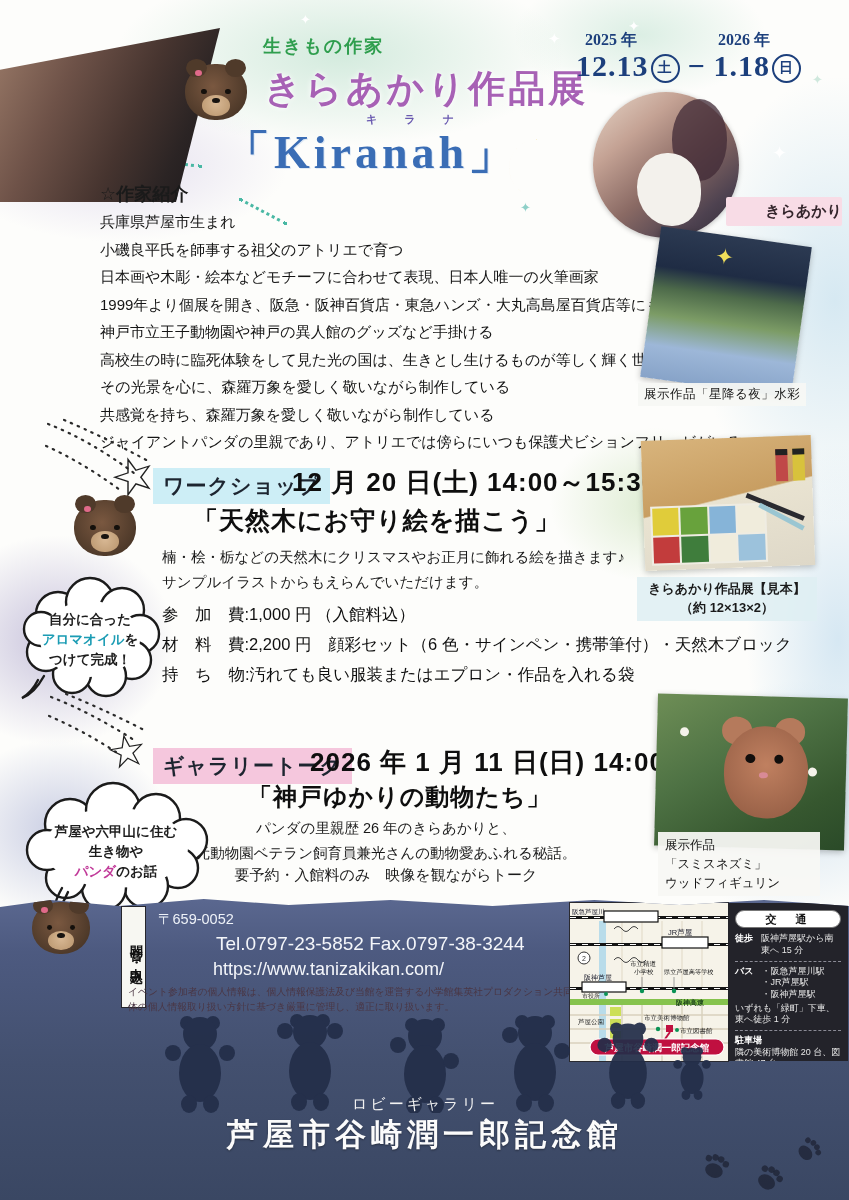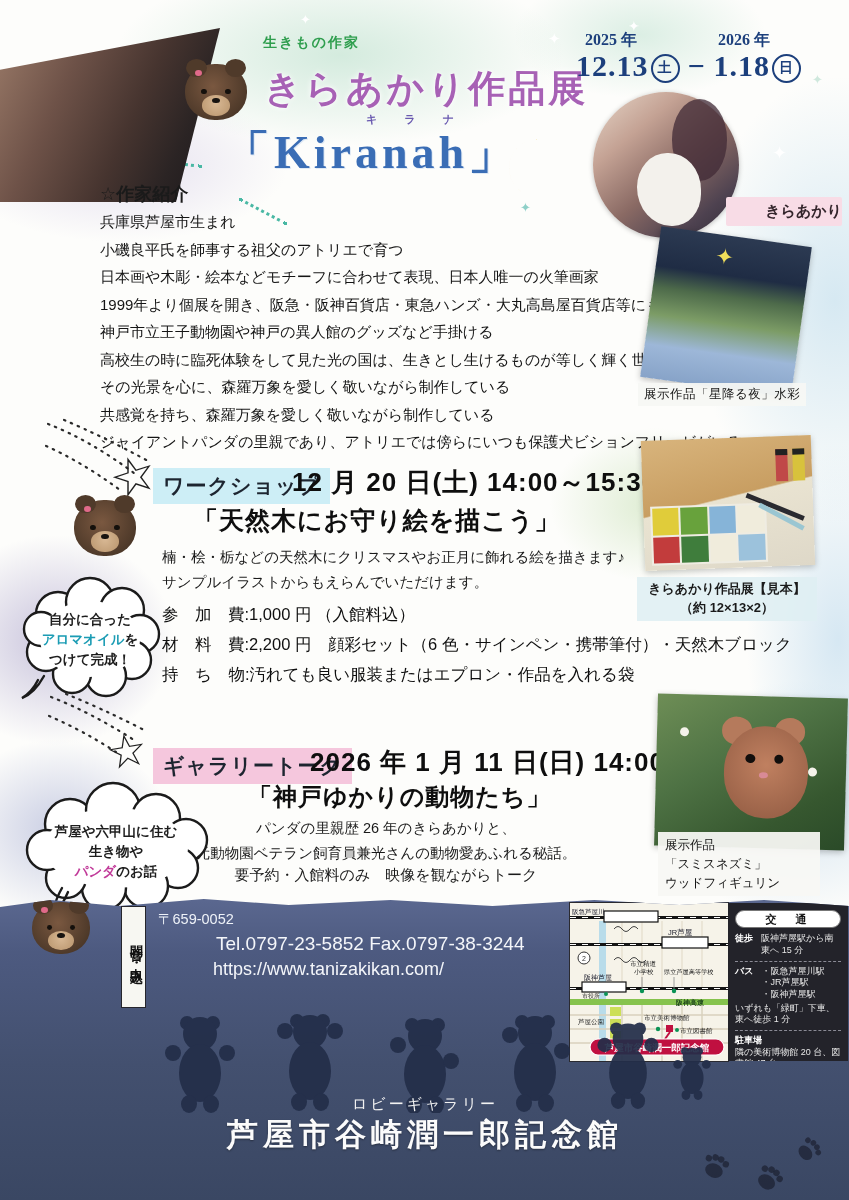--- a/index.html
+++ b/index.html
@@ -13,21 +13,21 @@
       radial-gradient(ellipse 200px 320px at 835px 300px, rgba(188,219,236,.6), transparent 70%),
       radial-gradient(ellipse 130px 280px at 838px 640px, rgba(182,214,236,.55), transparent 70%),
       radial-gradient(ellipse 200px 170px at 800px 800px, rgba(175,205,230,.5), transparent 70%),
       radial-gradient(ellipse 170px 150px at 55px 640px, rgba(148,138,190,.5), transparent 70%),
       radial-gradient(ellipse 160px 130px at 60px 830px, rgba(138,148,198,.45), transparent 70%),
       radial-gradient(ellipse 150px 110px at 655px 505px, rgba(196,222,176,.55), transparent 70%),
       #fdfdfb;
   }
   .abs{position:absolute;}
   
-  .h-subtitle{left:263px;top:34px;font-size:14px;font-weight:bold;color:#2f9e4e;letter-spacing:2px;}
+  .h-subtitle{left:263px;top:34px;font-size:18px;font-weight:bold;color:#2f9e4e;letter-spacing:2px;}
   .h-title{left:264px;top:64px;font-size:37px;font-weight:bold;color:#a761b5;letter-spacing:3px;text-shadow:0 0 6px #fff,0 0 2px #fff;}
   .h-furigana{left:316px;top:112px;width:200px;text-align:center;font-size:11px;color:#6a5ab0;letter-spacing:12px;font-weight:bold;}
   .h-title-en{left:224px;top:122px;font-family:"Liberation Serif","DejaVu Serif",serif;font-size:46px;font-weight:bold;color:#3a6db5;letter-spacing:4px;text-shadow:1px 1px 0 #dfe9f4;}
   .h-year1{left:585px;top:30px;}
   .h-year2{left:718px;top:30px;}
   .h-year1,.h-year2{font-family:"Liberation Serif","DejaVu Serif",serif;font-size:16px;font-weight:600;color:#1c3f7c;}
   .h-daterow{left:576px;top:49px;font-family:"Liberation Serif","DejaVu Serif",serif;font-size:30px;font-weight:600;color:#1c3f7c;letter-spacing:1px;white-space:nowrap;}
   .circle-day{display:inline-block;width:25px;height:25px;border:2px solid #1c3f7c;border-radius:50%;font-size:14px;line-height:24px;text-align:center;vertical-align:4px;margin-left:2px;}
   .h-sep{margin:0 8px;}
   .artist-label{left:726px;top:197px;width:116px;background:#f8dce6;text-align:right;font-size:15px;font-weight:bold;color:#33252b;padding:5px 0;border-radius:2px;}
@@ -317,20 +317,21 @@
         <i class="muzzle"></i>
         <i class="eye l"></i>
         <i class="eye r"></i>
         <i class="nose"></i>
         <i class="flower"></i>
     </div>
     <div class="abs contact-box">問合せ・申込み</div>
     <div class="abs f-postal">〒659-0052</div>
     <div class="abs f-tel">Tel.0797-23-5852 Fax.0797-38-3244</div>
     <div class="abs f-url">https://www.tanizakikan.com/</div>
+    <div class="abs f-privacy">イベント参加者の個人情報は、個人情報保護法及び当館を運営する小学館集英社プロダクション共同体の個人情報取り扱い方針に基づき厳重に管理し、適正に取り扱います。</div>
 
     <svg class="abs map" viewBox="0 0 158 158">
       <rect x="0" y="0" width="158" height="158" fill="#f6f3e9"></rect>
       <g stroke="#e4ddcc" stroke-width="1.2">
         <line x1="52" y1="18" x2="52" y2="84"></line>
           <line x1="72" y1="18" x2="72" y2="84"></line>
         <line x1="92" y1="18" x2="92" y2="84"></line>
           <line x1="112" y1="18" x2="112" y2="84"></line>
           <line x1="132" y1="18" x2="132" y2="84"></line>
       </g>

